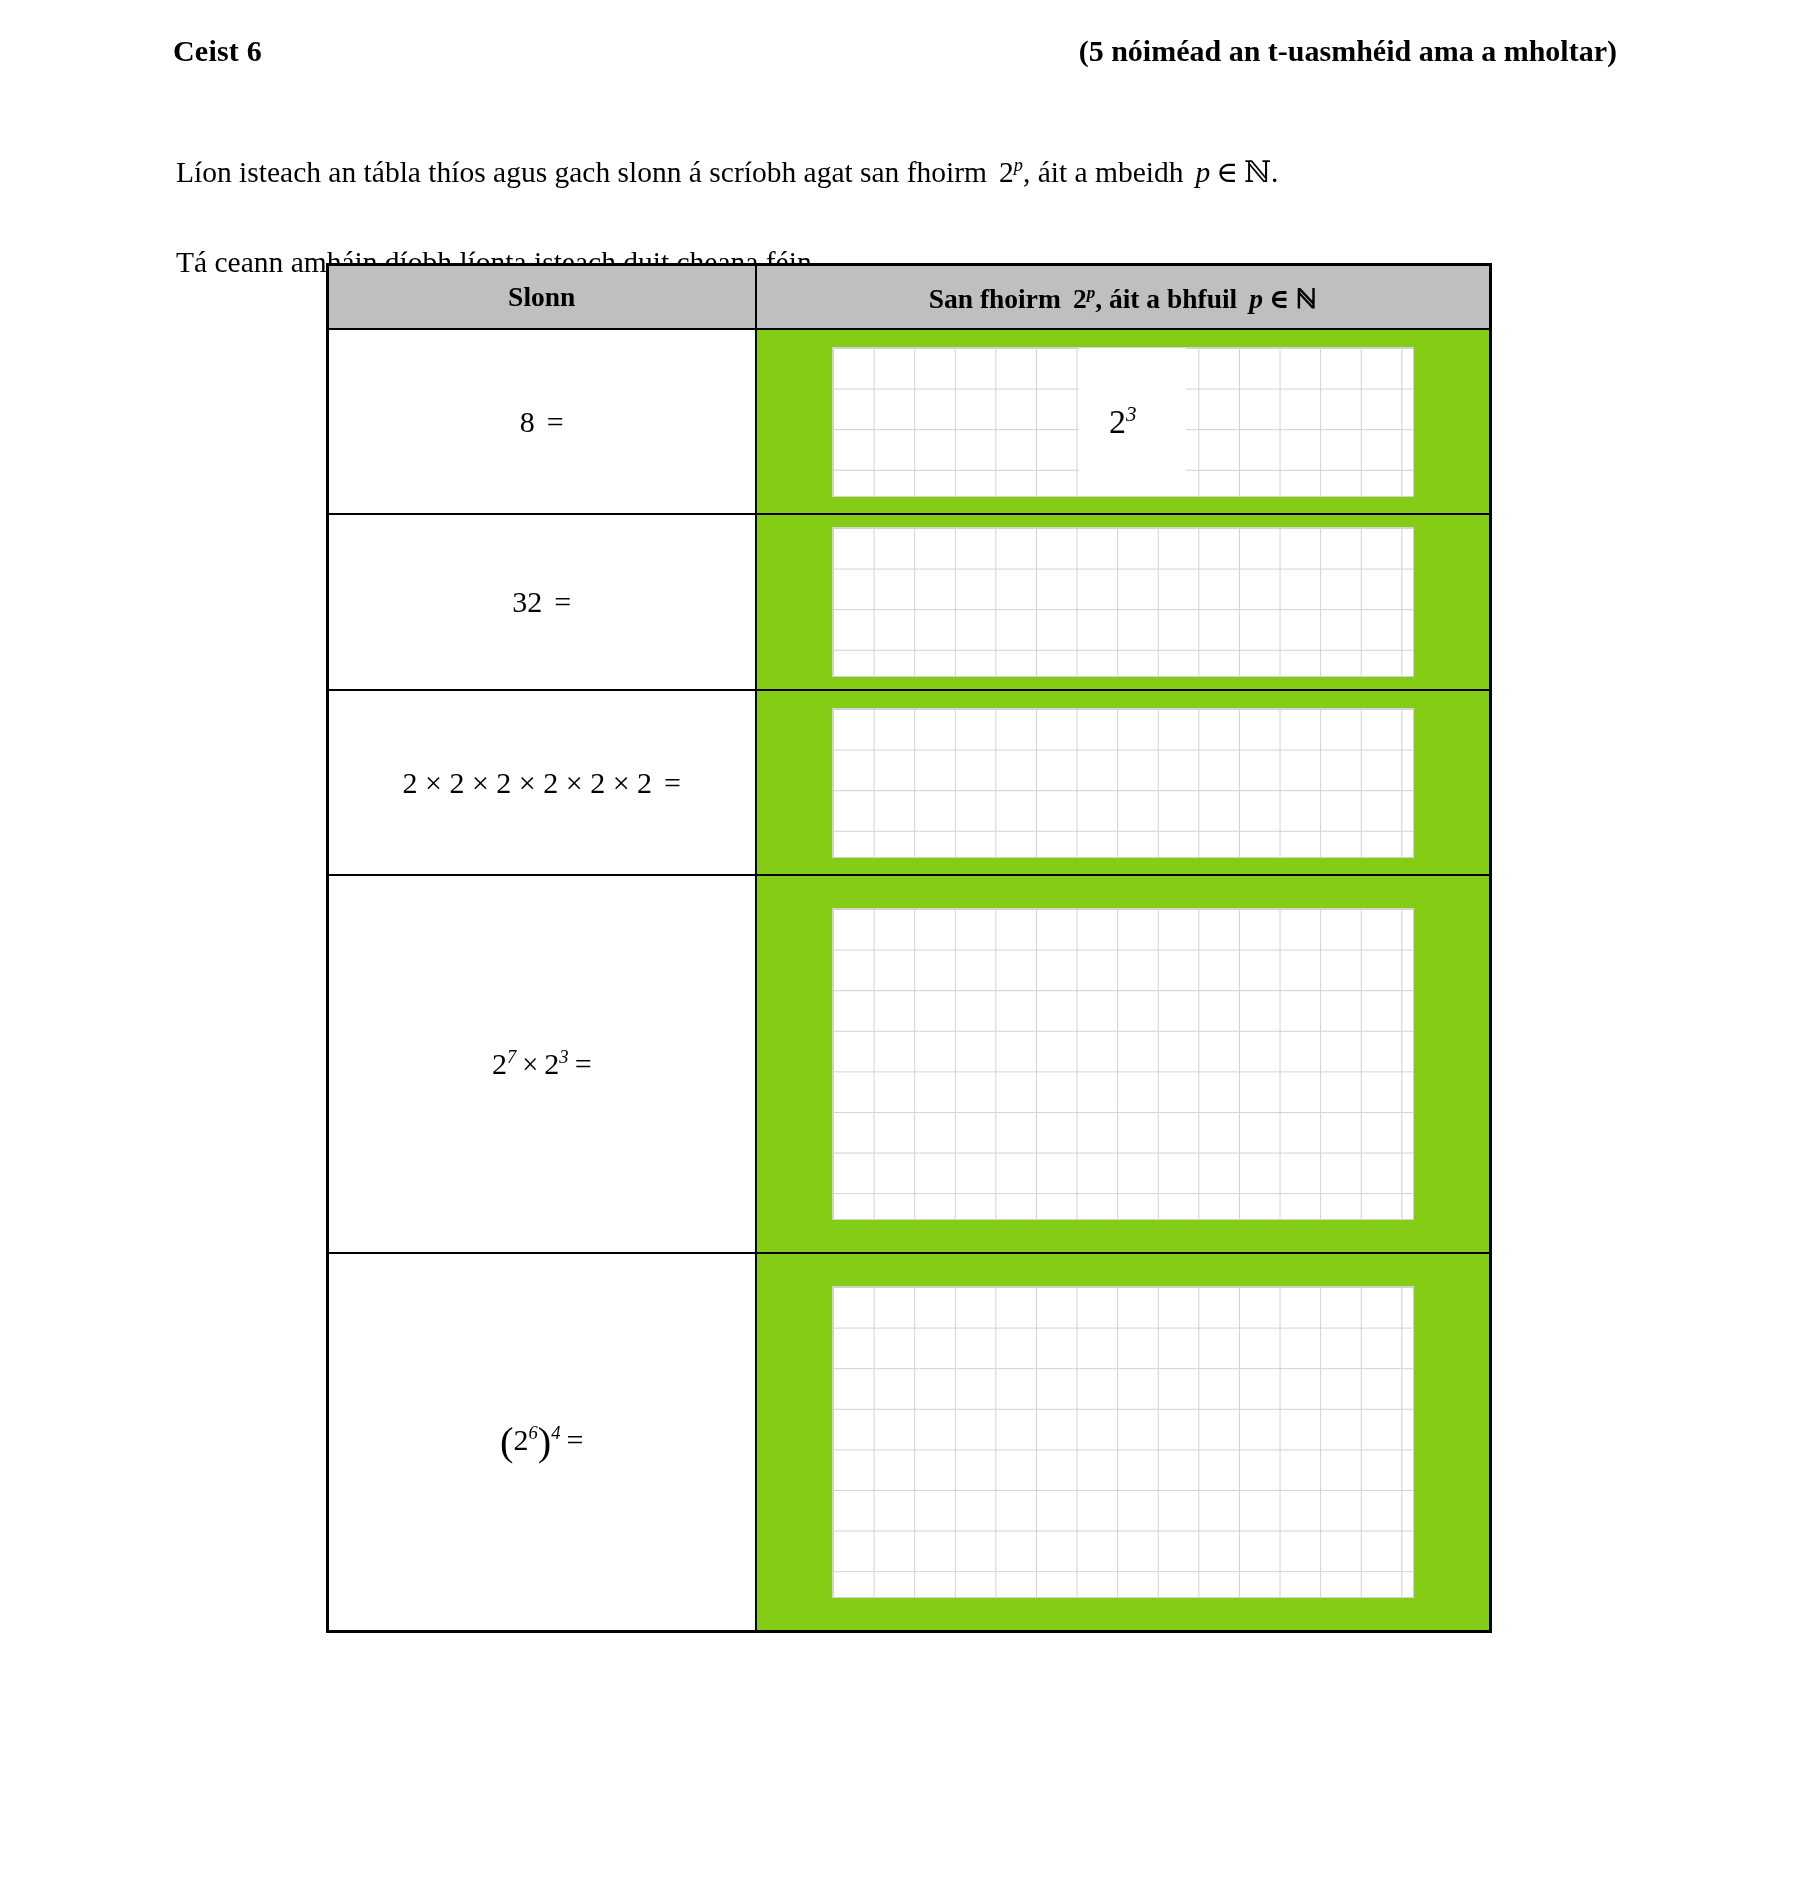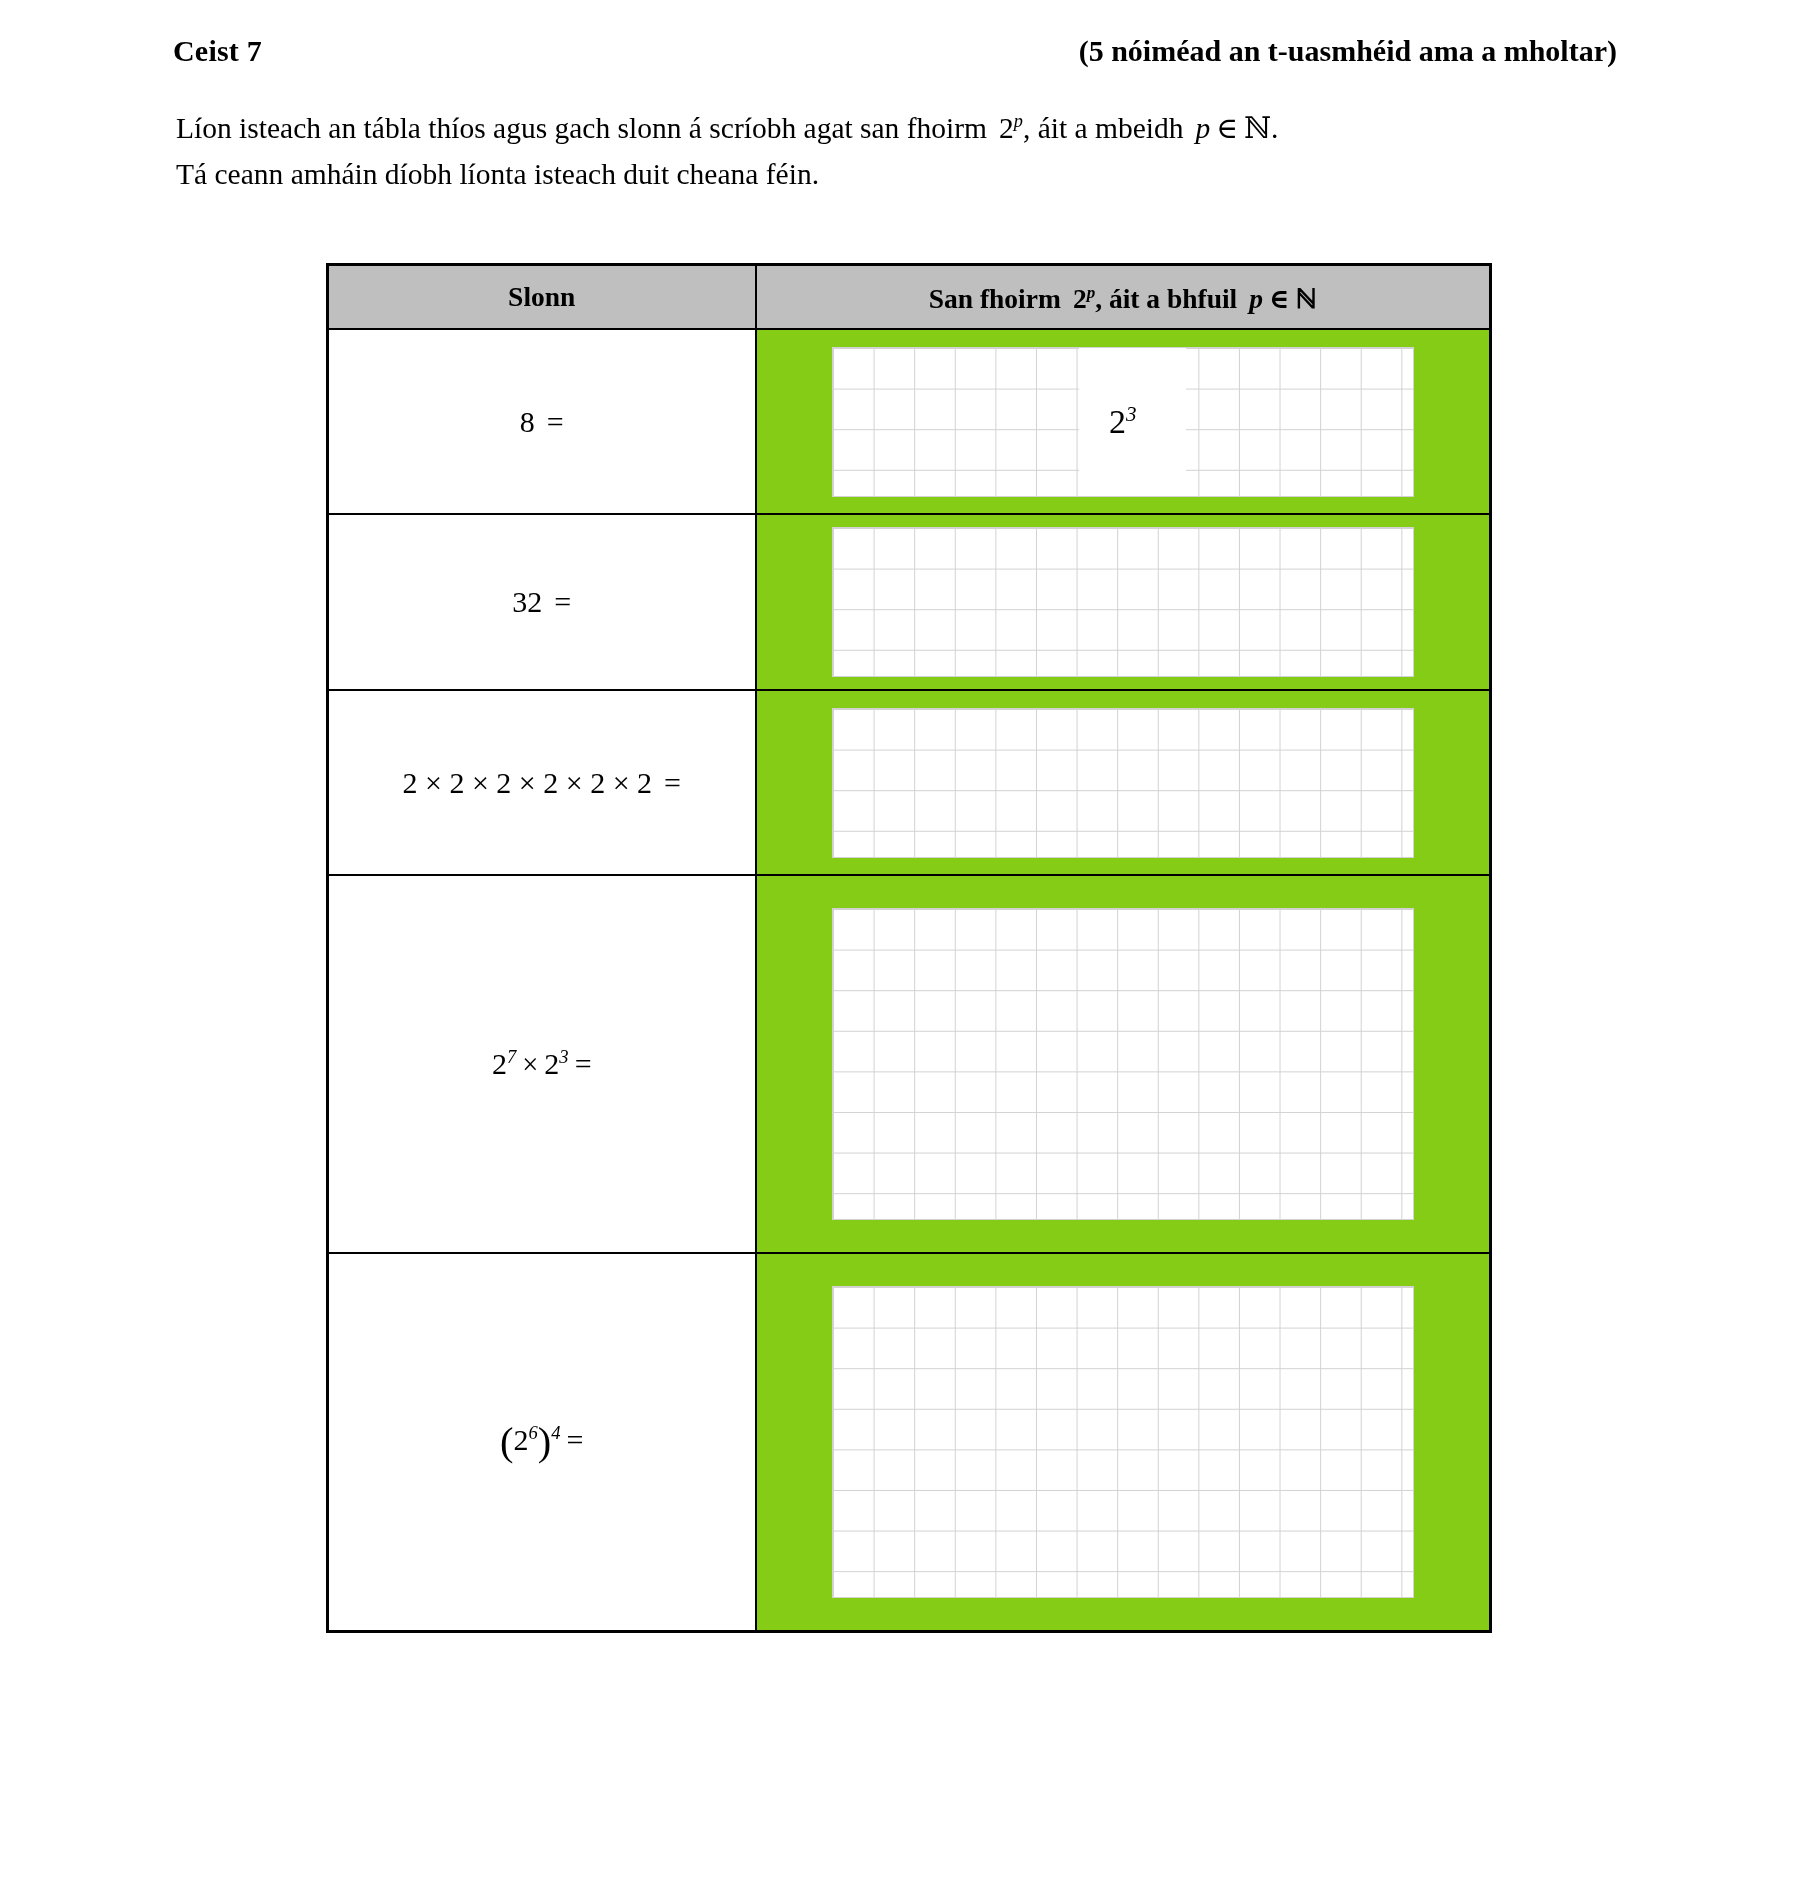--- a/index.html
+++ b/index.html
@@ -50,20 +50,21 @@
   .instructions {
     position: absolute;
     left: 176px;
     top: 105px;
     width: 1420px;
     font-size: 29.5px;
     line-height: 46px;
   }
   .instructions .line {
     white-space: nowrap;
+    margin-top: 44px;
   }
   .mathvar {
     font-style: italic;
   }
   .mathnum {
     font-style: normal;
   }
   sup.exp {
     font-size: 0.62em;
     vertical-align: super;
@@ -143,21 +144,21 @@
   
   .times { font-size: 0.95em; }
   .paren { font-size: 1.35em; vertical-align: -0.12em; }
 </style>
 </head>
 <body>
 
 <div class="page">
 
   <div class="header-row">
-    <div class="q-title">Ceist 7</div>
+    <div class="q-title">Ceist 6</div>
     <div class="q-time">(5 nóiméad an t-uasmhéid ama a mholtar)</div>
   </div>
 
   <div class="instructions">
     <div class="line">
       <span>Líon isteach an tábla thíos agus gach slonn á scríobh agat san fhoirm</span><span class="nbsp-md"></span><span class="mathnum">2</span><sup class="exp">p</sup><span>, áit a mbeidh</span><span class="nbsp-md"></span><span class="mathvar">p</span><span class="nbsp-sm"></span><span>∈</span><span class="nbsp-sm"></span><span>ℕ</span><span>.</span>
     </div>
     <div class="line">Tá ceann amháin díobh líonta isteach duit cheana féin.</div>
   </div>
 

